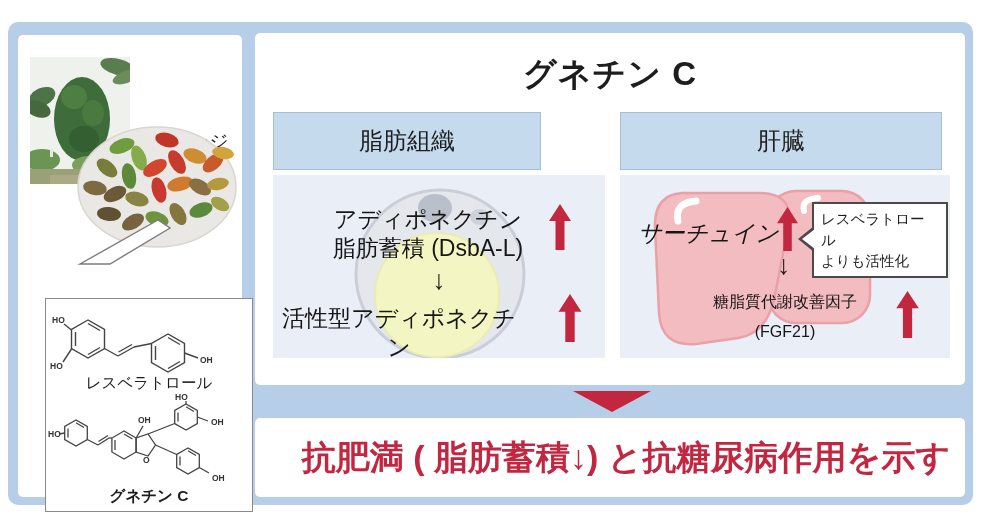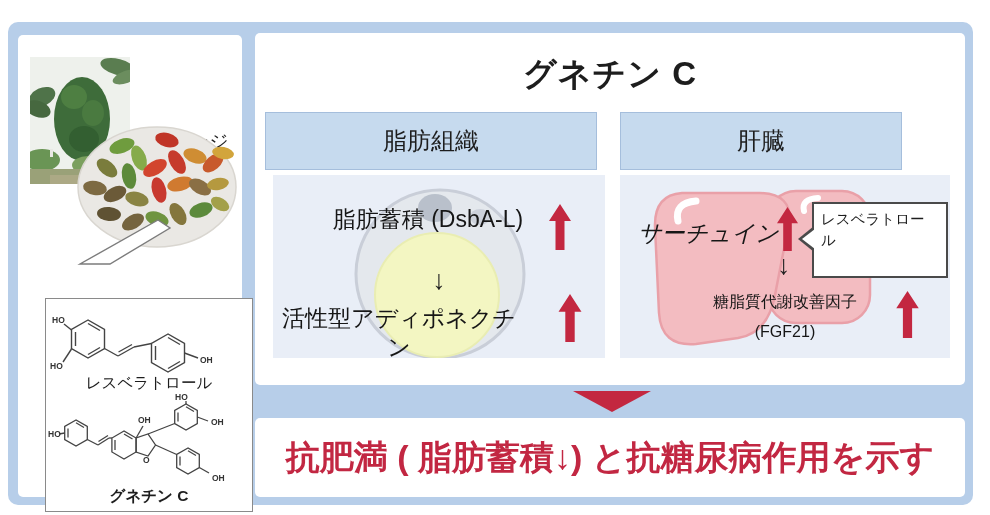--- a/index.html
+++ b/index.html
@@ -13,40 +13,40 @@
   
   .card{background:#ffffff;border-radius:5px;}
   #left-card{left:18px;top:35px;width:224px;height:462px;}
   #main-card{left:255px;top:33px;width:710px;height:352px;}
   #bottom-card{left:255px;top:418px;width:710px;height:79px;}
   
   #main-title{left:255px;top:52px;width:710px;text-align:center;font-size:33px;font-weight:700;letter-spacing:1px;}
   
   .panel-header{top:112px;height:58px;background:#c6daee;border:1px solid #a5bedc;box-sizing:border-box;
     text-align:center;line-height:56px;font-size:24px;font-weight:500;}
-  #adipose-header{left:265px;width:332px;}
-  #liver-header{left:620px;width:282px;}
+  #adipose-header{left:273px;width:268px;}
+  #liver-header{left:620px;width:322px;}
   .panel-body{top:175px;height:183px;background:#e9eef7;}
   #adipose-body{left:273px;width:332px;}
   #liver-body{left:620px;width:330px;}
   .body-text{font-size:23px;font-weight:500;line-height:29px;text-align:center;color:#161616;}
   .down-arrow{font-size:27px;font-weight:700;color:#222222;}
   
   #bubble{left:812px;top:202px;width:136px;height:76px;background:#ffffff;border:2px solid #4a4a4a;
     box-sizing:border-box;padding:5px 7px;font-size:14.5px;line-height:1.45;font-weight:500;z-index:6;}
   #bubble-tail-border{left:-16px;top:22px;width:0;height:0;position:absolute;
     border-top:13px solid transparent;border-bottom:13px solid transparent;border-right:16px solid #4a4a4a;}
   #bubble-tail-fill{left:-12px;top:25px;width:0;height:0;position:absolute;
     border-top:10px solid transparent;border-bottom:10px solid transparent;border-right:13px solid #ffffff;}
   
   .up-arrow{z-index:5;}
   #down-triangle{left:573px;top:391px;width:0;height:0;
     border-left:39px solid transparent;border-right:39px solid transparent;border-top:21px solid #c32740;}
   #conclusion-text{left:255px;top:418px;width:710px;height:79px;text-align:center;line-height:79px;
-    font-size:34px;font-weight:700;color:#c22742;white-space:nowrap;}
+    font-size:34px;font-weight:700;color:#c22742;white-space:nowrap;padding-left:16px;}
   
   #plant-label{left:133px;top:94px;font-size:19px;font-weight:500;}
   #structure-box{left:27px;top:263px;width:208px;height:214px;border:1.5px solid #8a8a8a;background:#ffffff;box-sizing:border-box;z-index:2;}
   #resveratrol-label{left:27px;top:338px;width:208px;text-align:center;font-size:15.5px;font-weight:500;z-index:4;}
   #gnetin-label{left:27px;top:451px;width:208px;text-align:center;font-size:15.5px;font-weight:700;z-index:4;}
   .chem-text{font-family:"Liberation Sans",sans-serif;font-size:8.5px;font-weight:700;fill:#333;}
   svg{display:block;}
 </style>
 </head>
 <body>
@@ -194,20 +194,21 @@
   <svg class="abs" style="left:620px;top:175px;" width="330" height="183" viewBox="0 0 330 183">
     <g fill="#f3bcc1" stroke="#e9a0a8" stroke-width="2.5">
       <rect x="148" y="16" width="102" height="132" rx="28" ry="28"></rect>
       <path d="M 62 18 Q 34 20 35 52 L 39 138 Q 41 172 76 169 L 118 163 Q 148 158 155 120 L 169 48 Q 173 19 140 18 Z"></path>
     </g>
     <path d="M 58 46 Q 54 28 76 26" fill="none" stroke="#ffffff" stroke-width="7" stroke-linecap="round"></path>
     <path d="M 184 36 Q 181 24 198 23" fill="none" stroke="#ffffff" stroke-width="6" stroke-linecap="round"></path>
   </svg>
 
   <div class="abs body-text" style="left:278px;top:205px;width:300px;">
+    <div>アディポネクチン</div>
     <div>脂肪蓄積 (DsbA-L)</div>
   </div>
   <svg class="abs up-arrow" style="left:549px;top:204px;" width="22" height="46" viewBox="0 0 22 46">
     <polygon points="11,0 22,17 15.5,17 15.5,46 6.5,46 6.5,17 0,17" fill="#c32740"></polygon>
   </svg>
 
   <div class="abs down-arrow" style="left:273px;top:265px;width:332px;text-align:center;">↓</div>
 
   <div class="abs body-text" style="left:273px;top:304px;width:252px;">活性型アディポネクチン</div>
   <svg class="abs up-arrow" style="left:558px;top:294px;" width="24" height="48" viewBox="0 0 22 46">
@@ -216,20 +217,21 @@
 
   <div class="abs body-text" style="left:638px;top:219px;white-space:nowrap;font-style:italic;">サーチュイン</div>
   <svg class="abs up-arrow" style="left:777px;top:207px;" width="21" height="44" viewBox="0 0 22 46">
     <polygon points="11,0 22,17 15.5,17 15.5,46 6.5,46 6.5,17 0,17" fill="#c32740"></polygon>
   </svg>
 
   <div class="abs" id="bubble">
     <div id="bubble-tail-border"></div>
     <div id="bubble-tail-fill"></div>
     <div>レスベラトロール</div>
+    <div>よりも活性化</div>
   </div>
 
   <div class="abs down-arrow" style="left:777px;top:250px;">↓</div>
 
   <div class="abs body-text" style="left:635px;top:287px;width:300px;font-size:16px;line-height:30px;">
     <div>糖脂質代謝改善因子</div>
     <div>(FGF21)</div>
   </div>
   <svg class="abs up-arrow" style="left:896px;top:291px;" width="23" height="47" viewBox="0 0 22 46">
     <polygon points="11,0 22,17 15.5,17 15.5,46 6.5,46 6.5,17 0,17" fill="#c32740"></polygon>

